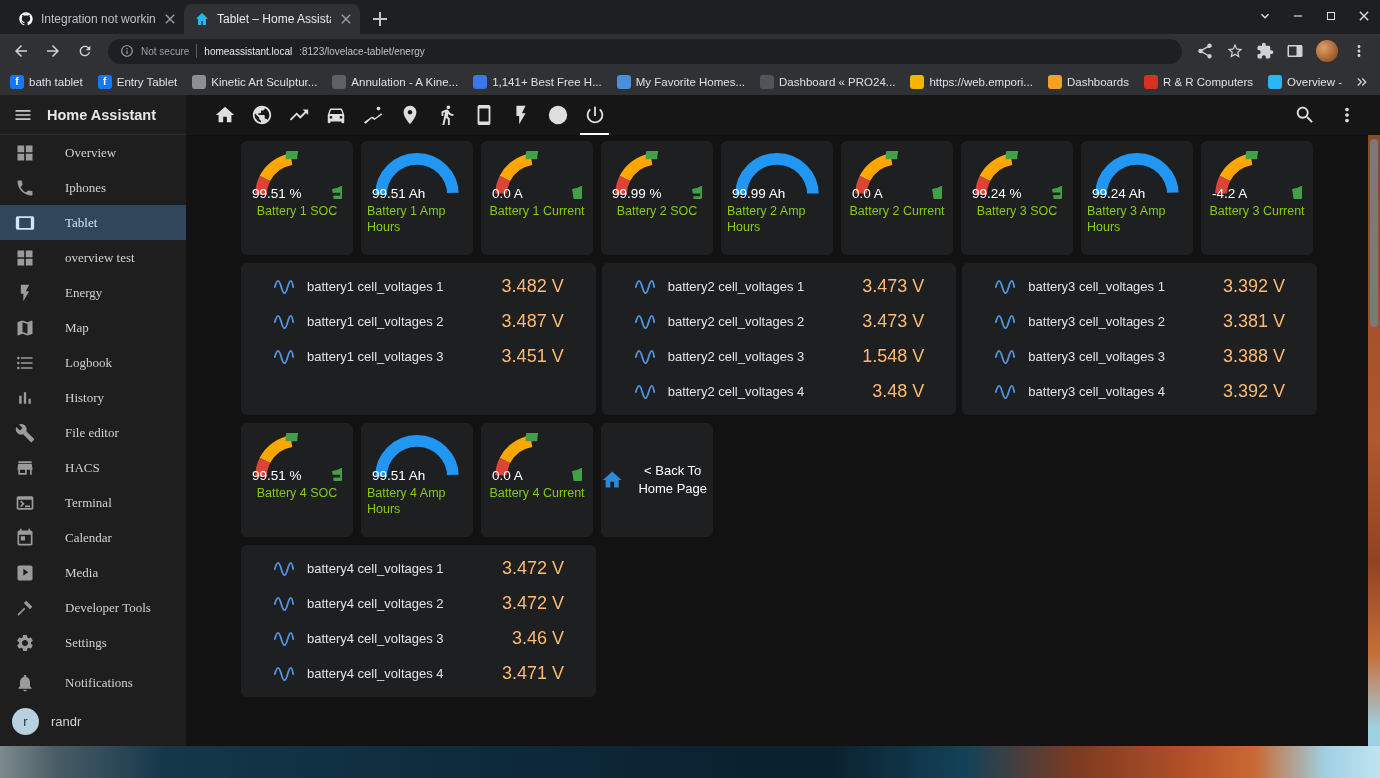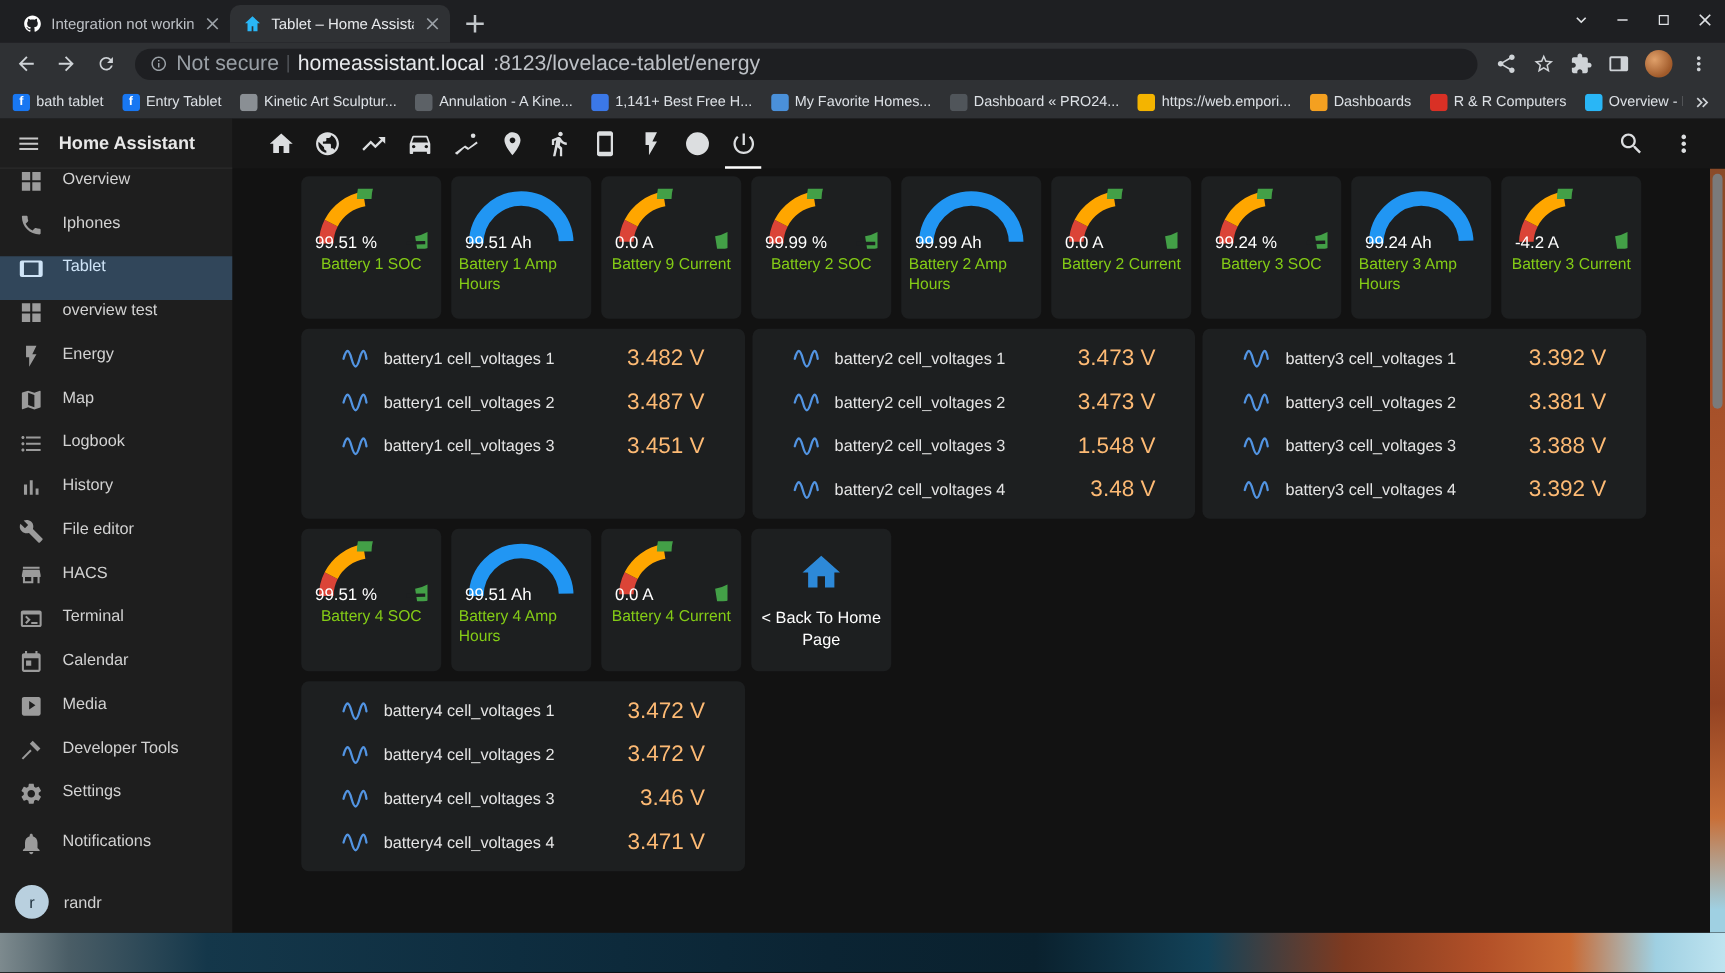--- a/index.html
+++ b/index.html
@@ -23,41 +23,41 @@
   .win-btn { width:33px; height:32px; display:flex; align-items:center; justify-content:center; color:#dfe1e5; }
   .icon { display:inline-flex; }
   .icon svg { width:100%; height:100%; display:block; }
   .i16 { width:16px; height:16px; } .i18 { width:18px; height:18px; }
   .i20 { width:20px; height:20px; } .i22 { width:22px; height:22px; }
   .i12 { width:12px; height:12px; } .i14 { width:14px; height:14px; }
 
   
   .toolbar { height:34px; background:#2f3134; display:flex; align-items:center; padding:0 8px; gap:6px; flex:none; }
   .nav-btn { width:26px; height:26px; display:flex; align-items:center; justify-content:center; color:#cfd3d7; border-radius:50%; }
-  .urlbar { flex:1; height:25px; background:#1e1f22; border-radius:13px; display:flex; align-items:center; padding:0 12px; gap:7px; margin:0 4px; color:#9aa0a6; font-size:17px; min-width:0; }
+  .urlbar { flex:1; height:25px; background:#1e1f22; border-radius:13px; display:flex; align-items:center; padding:0 12px; gap:7px; margin:0 4px; color:#9aa0a6; font-size:10px; min-width:0; }
   .url-sep { width:1px; height:14px; background:#5a5e63; }
   .url-host { color:#e8eaed; }
   .url-rest { color:#bdc1c6; white-space:nowrap; overflow:hidden; }
   .toolbar-right { display:flex; align-items:center; gap:12px; padding:0 4px; }
   .tool-ic { color:#cfd3d7; }
   .avatar-browser { width:22px; height:22px; border-radius:50%; background:radial-gradient(circle at 35% 35%, #e0a06a, #a05a2a 70%); }
 
   
   .bookmarksbar { height:27px; background:#2f3134; display:flex; align-items:center; padding:0 10px; font-size:11.5px; color:#dde1e6; flex:none; }
   .bm-list { display:flex; align-items:center; gap:15px; overflow:hidden; flex:1; }
   .bm { display:flex; align-items:center; gap:5px; white-space:nowrap; }
   .bm-fav { width:14px; height:14px; border-radius:3px; background:#777; color:#fff; font-size:10px; font-weight:700; display:flex; align-items:center; justify-content:center; flex:none; }
   .bm-more { color:#cfd3d7; margin-left:8px; }
 
   
   .app { flex:1; display:flex; background:#121212; position:relative; min-height:0; }
   .sidebar { width:186px; background:#1e1e1e; display:flex; flex-direction:column; flex:none; }
   .sb-header { height:40px; display:flex; align-items:center; gap:14px; padding:0 13px; border-bottom:1px solid #2b2b2b; color:#e8e8e8; font-size:14.5px; font-weight:700; flex:none; }
   .sb-header .icon { color:#c7c7c7; }
-  .sb-item { height:35px; display:flex; align-items:flex-start; gap:15px; padding:0 15px; color:#d2d2d2; font-size:13px; font-weight:500; flex:none; }
+  .sb-item { height:35px; display:flex; align-items:center; gap:30px; padding:0 15px; color:#d2d2d2; font-size:13px; font-weight:500; flex:none;font-family:Liberation Serif, serif; }
   .sb-item .icon { color:#9b9b9b; }
   .sb-item.active { background:var(--sidebar_active_bg); color:var(--sidebar_active_fg); }
   .sb-item.active .icon { color:var(--sidebar_active_fg); }
   .sb-spacer { flex:1; }
   .profile { height:42px; display:flex; align-items:center; gap:12px; padding:0 12px; color:#d2d2d2; font-size:13px; font-weight:500; margin-bottom:4px; }
   .avatar-ha { width:27px; height:27px; border-radius:50%; background:#b9d0df; color:#20323e; display:flex; align-items:center; justify-content:center; font-size:13px; }
 
   .main { flex:1; display:flex; flex-direction:column; position:relative; min-width:0; }
   .ha-header { height:40px; display:flex; align-items:center; padding:0 14px 0 20px; background:#161616; flex:none; }
   .ha-tab { width:37px; height:40px; position:relative; display:flex; align-items:center; justify-content:center; color:#dcdee0; }
@@ -72,21 +72,21 @@
   .gauge { position:relative; width:90px; height:48px; }
   .gauge svg { position:absolute; inset:0; width:100%; height:100%; }
   .gauge-value { position:absolute; bottom:-2px; width:100%; text-align:left; color:#fff; font-size:13.5px; font-weight:500; }
   .gauge-label { margin-top:5px; color:#84cc16; font-size:12.5px; line-height:1.25; padding:0 6px; }
   .v-card { flex:1; padding:6px 16px; }
   .v-card-fixed { flex:none; width:355px; }
   .v-row { height:35px; display:flex; align-items:center; padding:0 16px; gap:12px; }
   .v-icon { width:22px; height:22px; color:var(--entity_icon); flex:none; }
   .v-name { flex:1; color:#e4e4e4; font-size:13px; white-space:nowrap; overflow:hidden; }
   .v-val { color:#fdba74; font-size:18px; white-space:nowrap; }
-  .back-card { width:112px; height:114px; display:flex; flex-direction:column; align-items:center; justify-content:center; gap:9px; color:#fff; font-size:13px; text-align:center; line-height:1.35; flex:none; }
+  .back-card { width:112px; height:114px; display:flex; flex-direction:row; align-items:center; justify-content:center; gap:9px; color:#fff; font-size:13px; text-align:center; line-height:1.35; flex:none; }
   .back-home-icon { width:36px; height:36px; color:var(--back_icon); }
 
   .scroll-strip { position:absolute; top:40px; right:0; bottom:0; width:12px;
     background:linear-gradient(180deg,#8a4a28 0%,#a34e28 25%,#b0582e 50%,#934222 70%,#c86f38 85%,#9fd0e2 97%); }
   .scroll-thumb { position:absolute; top:4px; left:2px; width:8px; height:188px; border-radius:4px; background:#7a7a7a; }
 </style>
 </head>
 <body>
 
 <div class="screen">
@@ -542,21 +542,21 @@
           <div class="card gauge-card">
             <div class="gauge">
                   <svg viewBox="0 0 100 52">
                     <path d="M 10 47.99999999999999 A 40 40 0 0 1 14.359739032465285 29.840380010418126" stroke="#db4437" stroke-width="13" fill="none"></path>
                     <path d="M 14.359739032465285 29.840380010418126 A 40 40 0 0 1 43.74262139839076 8.492466376194493" stroke="#ffa600" stroke-width="13" fill="none"></path>
                     <path d="M 43.74262139839076 8.492466376194493 A 40 40 0 1 1 90 48" stroke="#43a047" stroke-width="13" fill="none"></path>
                     <line x1="19" y1="47.99999999999999" x2="2" y2="47.99999999999999" stroke="#1d1f20" stroke-width="3"></line>
                   </svg>
                   <div class="gauge-value">0.0 A</div>
                 </div>
-            <div class="gauge-label">Battery 9 Current</div>
+            <div class="gauge-label">Battery 1 Current</div>
           </div>
           <div class="card gauge-card">
             <div class="gauge">
                   <svg viewBox="0 0 100 52">
                     <path d="M 10 47.99999999999999 A 40 40 0 0 1 14.359739032465285 29.840380010418126" stroke="#db4437" stroke-width="13" fill="none"></path>
                     <path d="M 14.359739032465285 29.840380010418126 A 40 40 0 0 1 43.74262139839076 8.492466376194493" stroke="#ffa600" stroke-width="13" fill="none"></path>
                     <path d="M 43.74262139839076 8.492466376194493 A 40 40 0 1 1 90 48" stroke="#43a047" stroke-width="13" fill="none"></path>
                     <line x1="80.99999847021132" y1="47.99026106293406" x2="97.99999763129497" y2="47.9849203555108" stroke="#1d1f20" stroke-width="3"></line>
                   </svg>
                   <div class="gauge-value">99.99 %</div>

